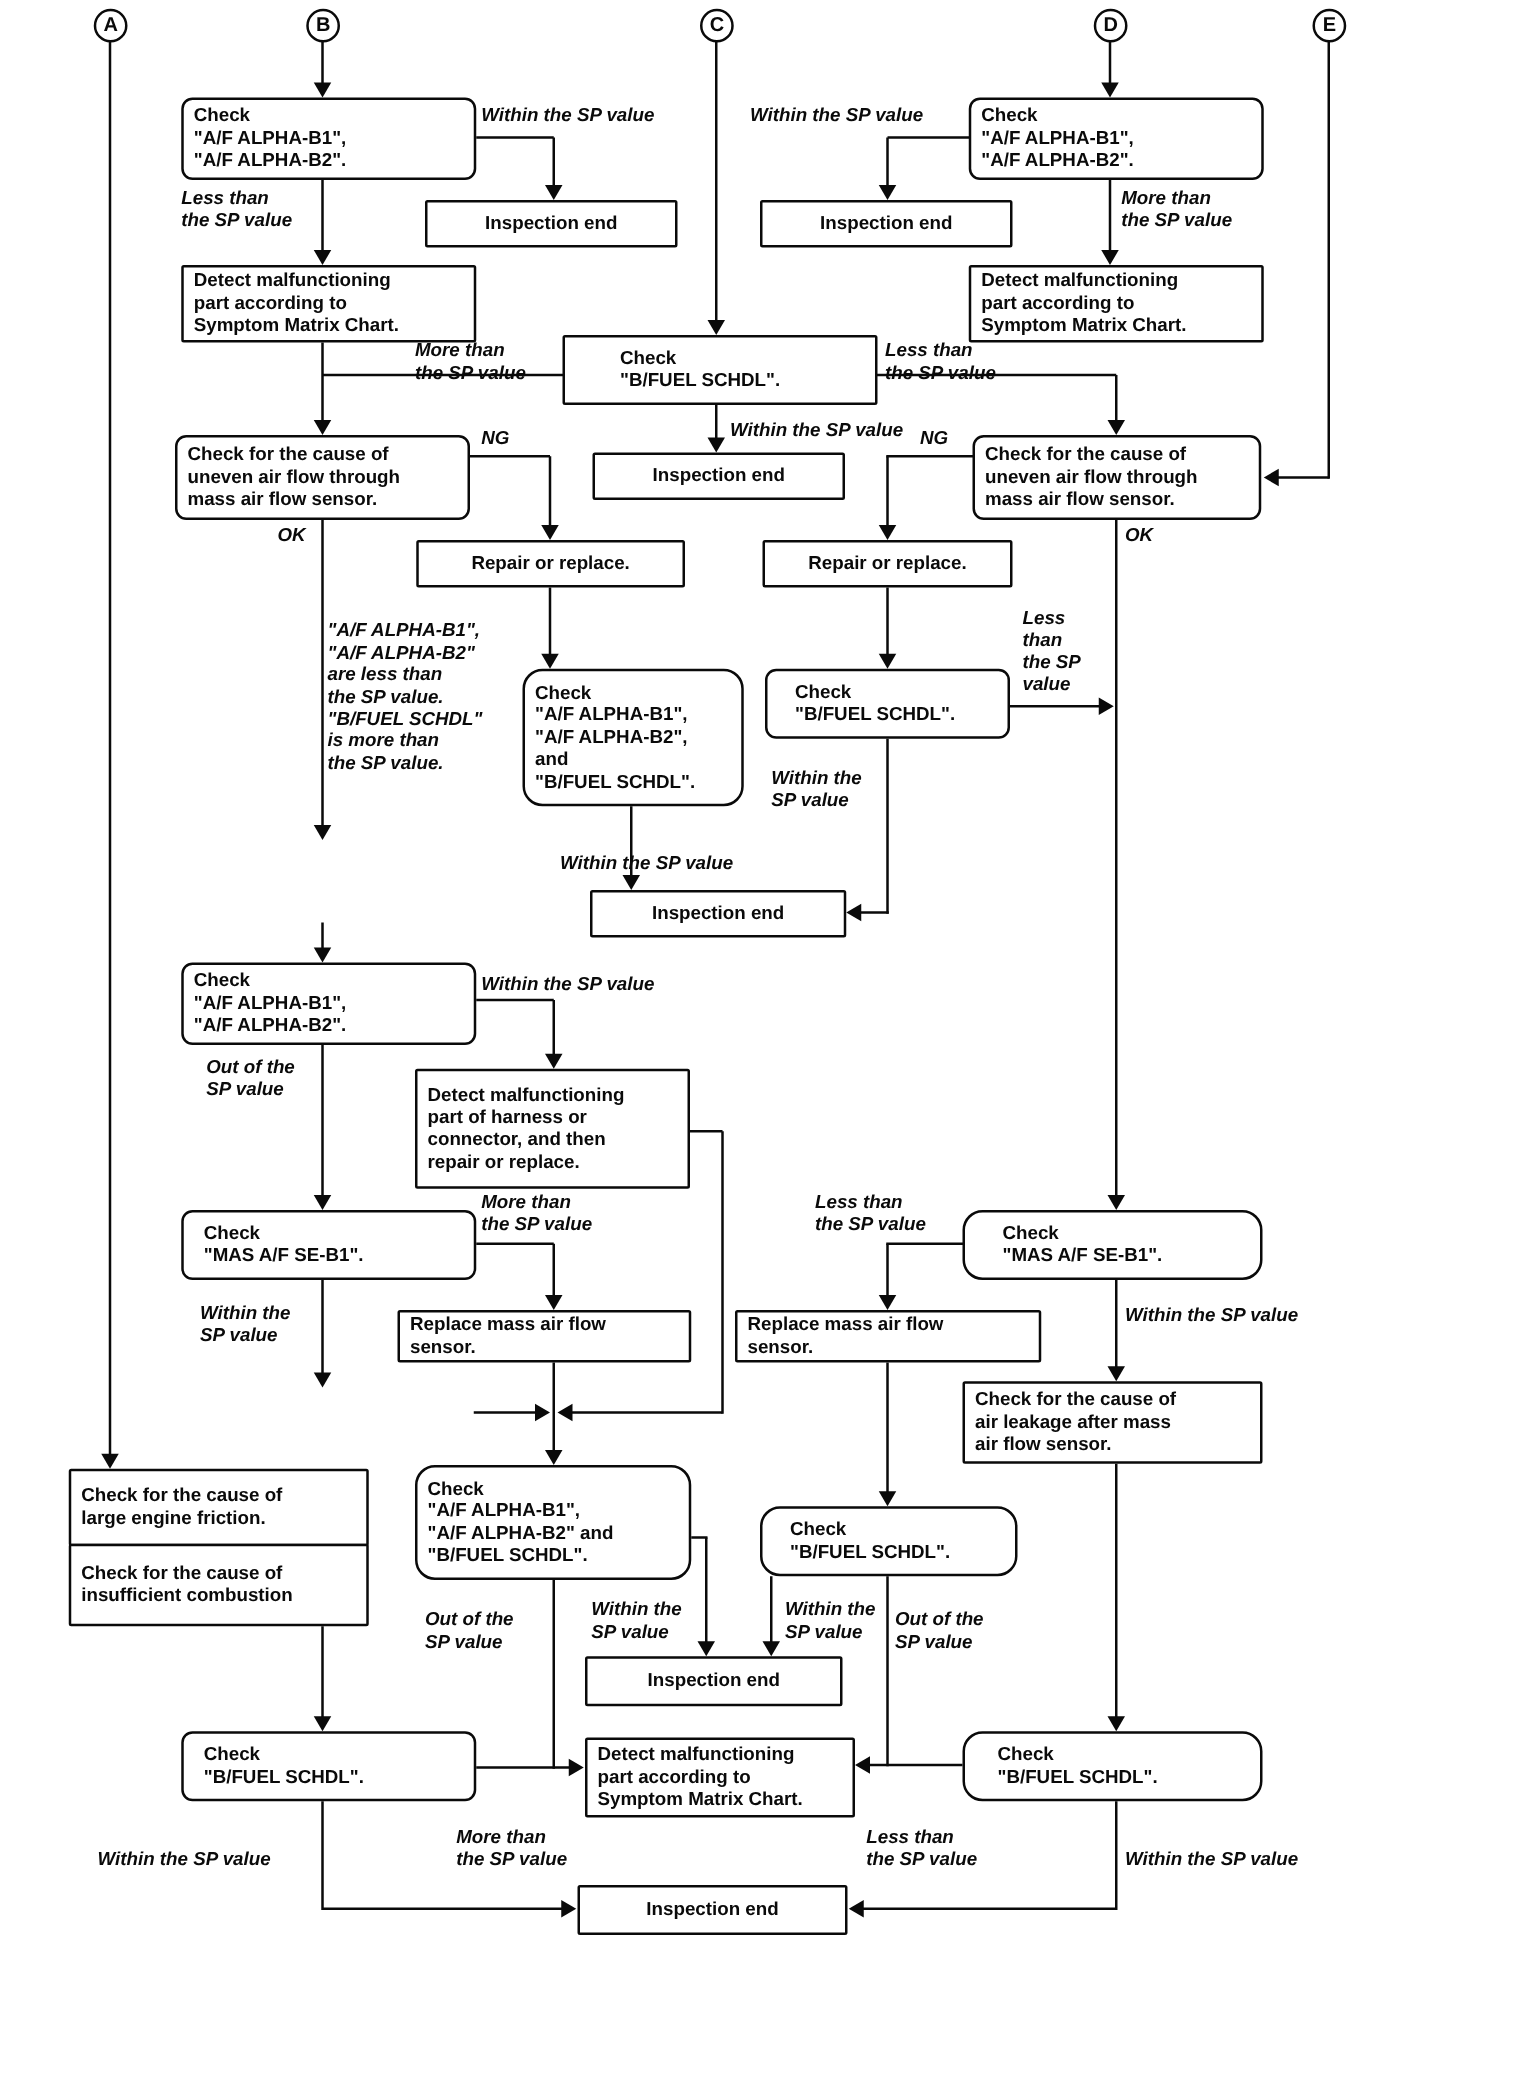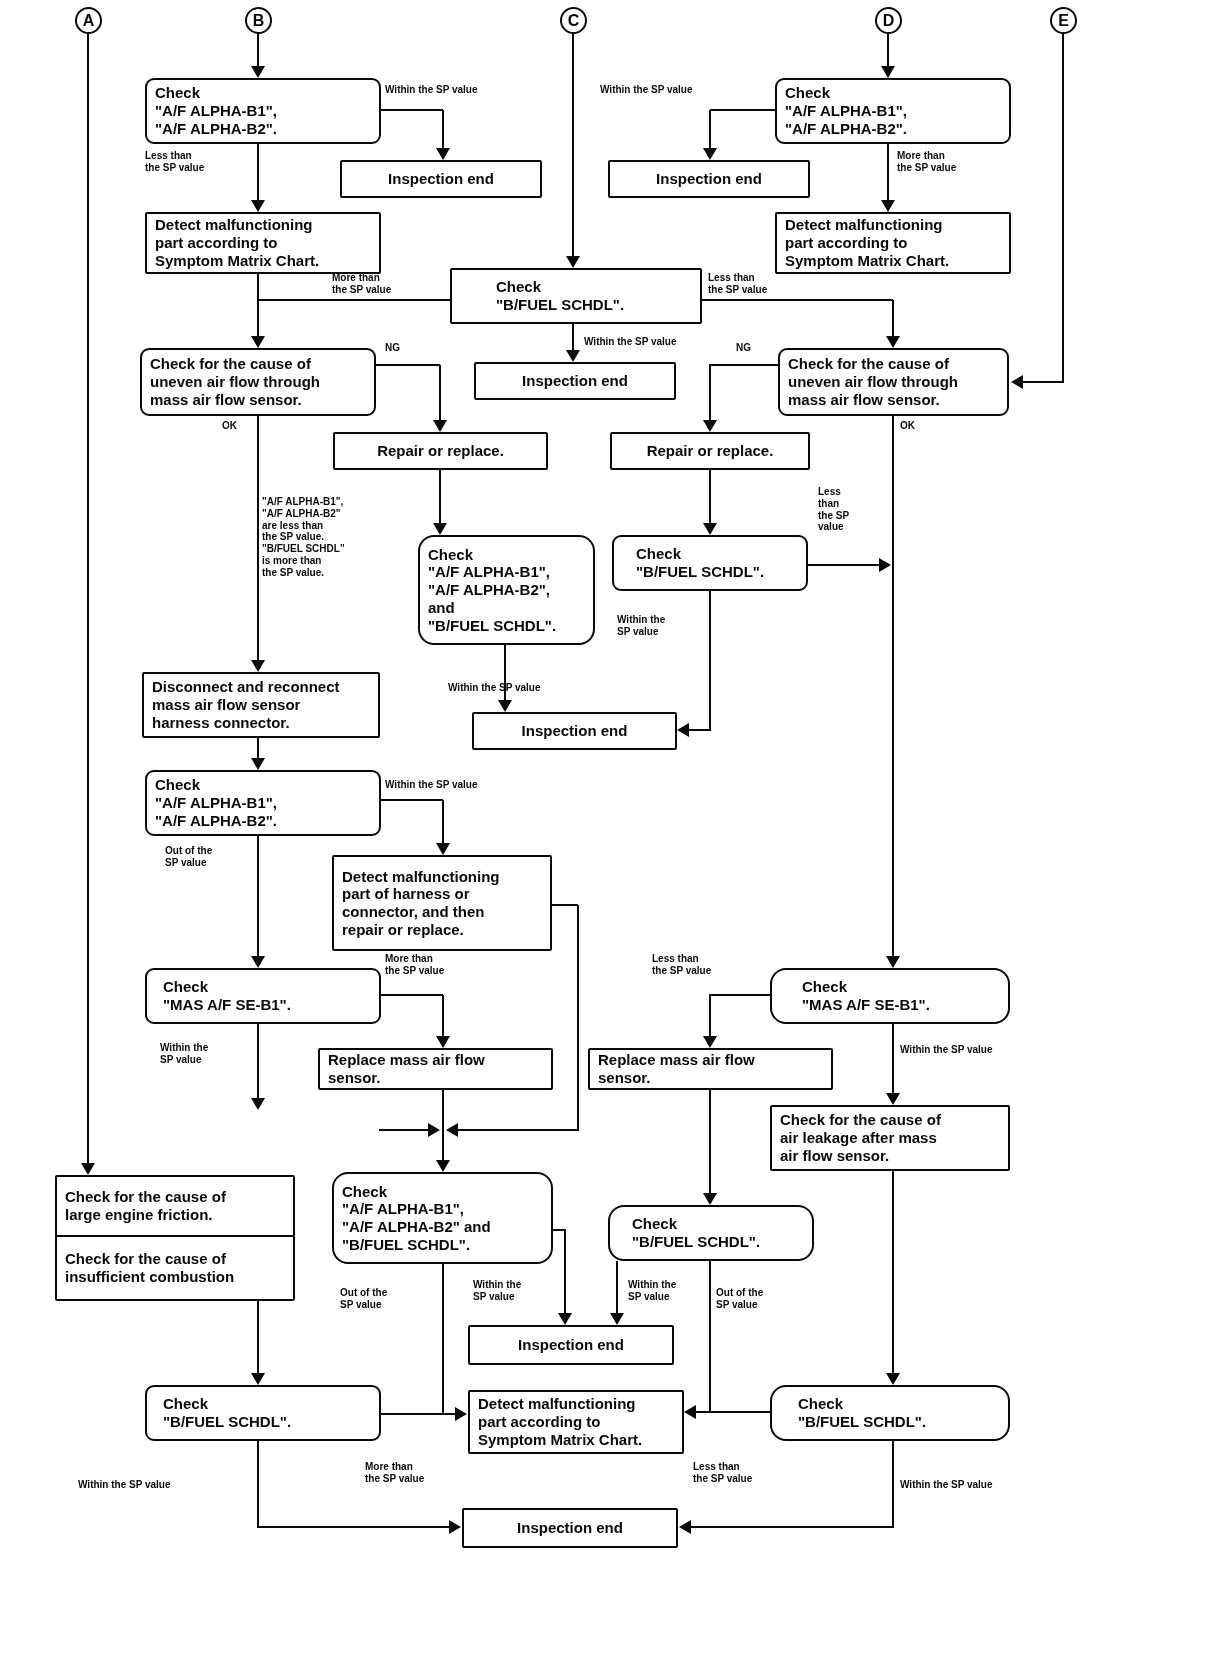--- a/index.html
+++ b/index.html
@@ -5,21 +5,21 @@
   html,body{margin:0;padding:0;background:#fff;}
   body{width:1216px;height:1660px;position:relative;overflow:hidden;
        font-family:"Liberation Sans",sans-serif;font-weight:bold;color:#0a0a0a;}
   .stage{position:absolute;left:0;top:0;width:1216px;height:1660px;}
   .b{position:absolute;box-sizing:border-box;border:2.5px solid #0a0a0a;background:#fff;
      display:flex;align-items:center;padding:4px 8px;font-size:15px;line-height:1.18;
      white-space:pre-line;border-radius:2px;}
   .rd{border-radius:9px;}
   .round{border-radius:16px;}
   .center{justify-content:center;text-align:center;}
-  .lb{position:absolute;font-size:10px;line-height:1.18;white-space:pre-line;}
+  .lb{position:absolute;font-size:15px;line-height:1.18;white-space:pre-line;font-style:italic;}
   .ln{position:absolute;background:#0a0a0a;display:block;}
   .ar{position:absolute;width:0;height:0;display:block;}
   .ad{border-left:7px solid transparent;border-right:7px solid transparent;border-top:12px solid #0a0a0a;}
   .al{border-top:7px solid transparent;border-bottom:7px solid transparent;border-right:12px solid #0a0a0a;}
   .arr{border-top:7px solid transparent;border-bottom:7px solid transparent;border-left:12px solid #0a0a0a;}
   .circ{position:absolute;width:27px;height:27px;box-sizing:border-box;border:2.5px solid #0a0a0a;
         border-radius:50%;display:flex;align-items:center;justify-content:center;
         font-size:16px;background:#fff;}
 </style>
 </head>
@@ -159,23 +159,20 @@
 uneven air flow through
 mass air flow sensor.</div>
   <div class="b center" style="left:610px;top:432px;width:200px;height:38px">Repair or replace.</div>
   <div class="b round" style="left:418px;top:535px;width:177px;height:110px">Check
 "A/F ALPHA-B1",
 "A/F ALPHA-B2",
 and
 "B/FUEL SCHDL".</div>
   <div class="b rd" style="left:612px;top:535px;width:196px;height:56px;padding-left:22px">Check
 "B/FUEL SCHDL".</div>
-  <div class="b" style="left:142px;top:672px;width:238px;height:66px">Disconnect and reconnect
-mass air flow sensor
-harness connector.</div>
   <div class="b center" style="left:472px;top:712px;width:205px;height:38px">Inspection end</div>
   <div class="b rd" style="left:145px;top:770px;width:236px;height:66px">Check
 "A/F ALPHA-B1",
 "A/F ALPHA-B2".</div>
   <div class="b" style="left:332px;top:855px;width:220px;height:96px">Detect malfunctioning
 part of harness or
 connector, and then
 repair or replace.</div>
   <div class="b rd" style="left:145px;top:968px;width:236px;height:56px;padding-left:16px">Check
 "MAS A/F SE-B1".</div>

